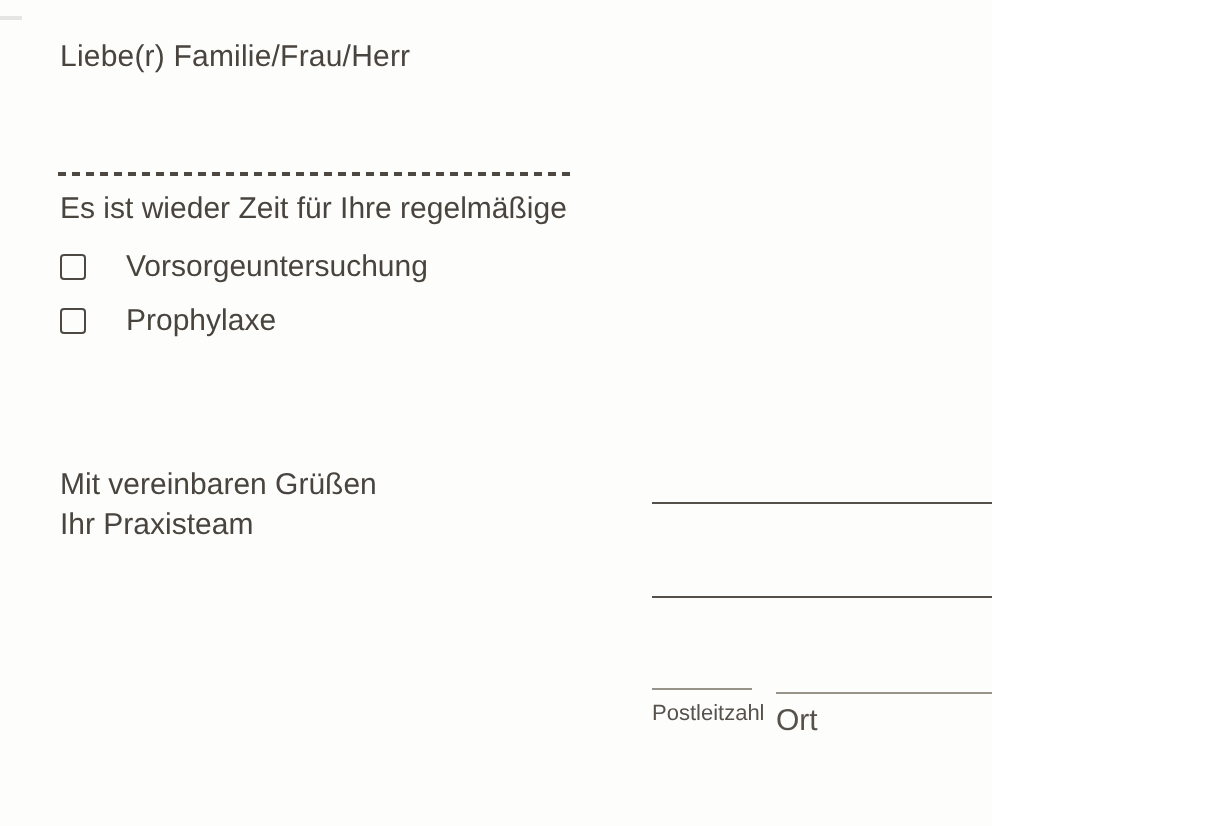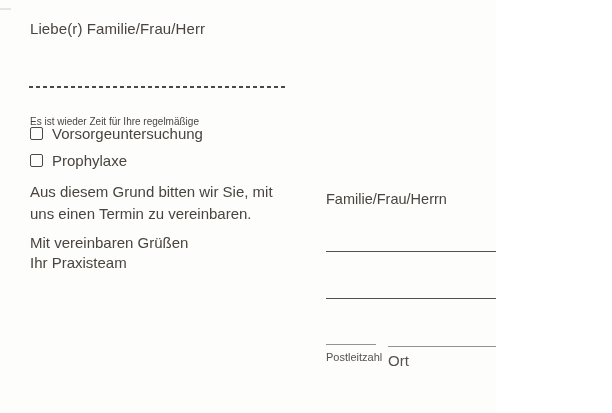--- a/index.html
+++ b/index.html
@@ -13,23 +13,23 @@
     color: #49453e;
   }
   .abs { position: absolute; }
 
   
   .greeting   { left: 30px; top: 20px;  font-size: 15px; letter-spacing: .1px; }
   .dashed-sep {
     left: 29px; top: 86px; width: 257px; height: 2px;
     background: repeating-linear-gradient(90deg, #4d4942 0 4px, transparent 4px 7px);
   }
-  .intro      { left: 30px; top: 116px; font-size: 10px; }
+  .intro      { left: 30px; top: 96px; font-size: 15px; }
 
-  .option-row { left: 30px; display: flex; align-items: center; gap: 9px; }
+  .option-row { left: 30px; display: flex; align-items: center; gap: 20px; }
   .option-row.first  { top: 125px; }
   .option-row.second { top: 152px; text-align: center; }
   .checkbox {
     width: 11px; height: 11px;
     border: 1.5px solid #4d4942; border-radius: 2px;
     background: transparent; flex: 0 0 auto;
   }
   .option-label { font-size: 15px; }
 
   .request { left: 30px; top: 181px; font-size: 15px; line-height: 22px; }
@@ -75,33 +75,28 @@
   <div class="abs option-row first">
     <span class="checkbox"></span>
     <span class="option-label">Vorsorgeuntersuchung</span>
   </div>
 
   <div class="abs option-row second">
     <span class="checkbox"></span>
     <span class="option-label">Prophylaxe</span>
   </div>
 
-  <div class="abs request">
-    <div>Aus diesem Grund bitten wir Sie, mit</div>
-    <div>uns einen Termin zu vereinbaren.</div>
-  </div>
 
   <div class="abs closing">
     <div>Mit vereinbaren Grüßen</div>
     <div>Ihr Praxisteam</div>
   </div>
 
   <div class="abs stamp-box"></div>
 
-  <div class="abs recipient">Familie/Frau/Herrn</div>
 
   <div class="abs rule addr-line-1"></div>
   <div class="abs rule addr-line-2"></div>
 
   <div class="abs rule-light plz-line"></div>
   <div class="abs rule-light ort-line"></div>
 
   <div class="abs plz-label">Postleitzahl</div>
   <div class="abs ort-label">Ort</div>
 

